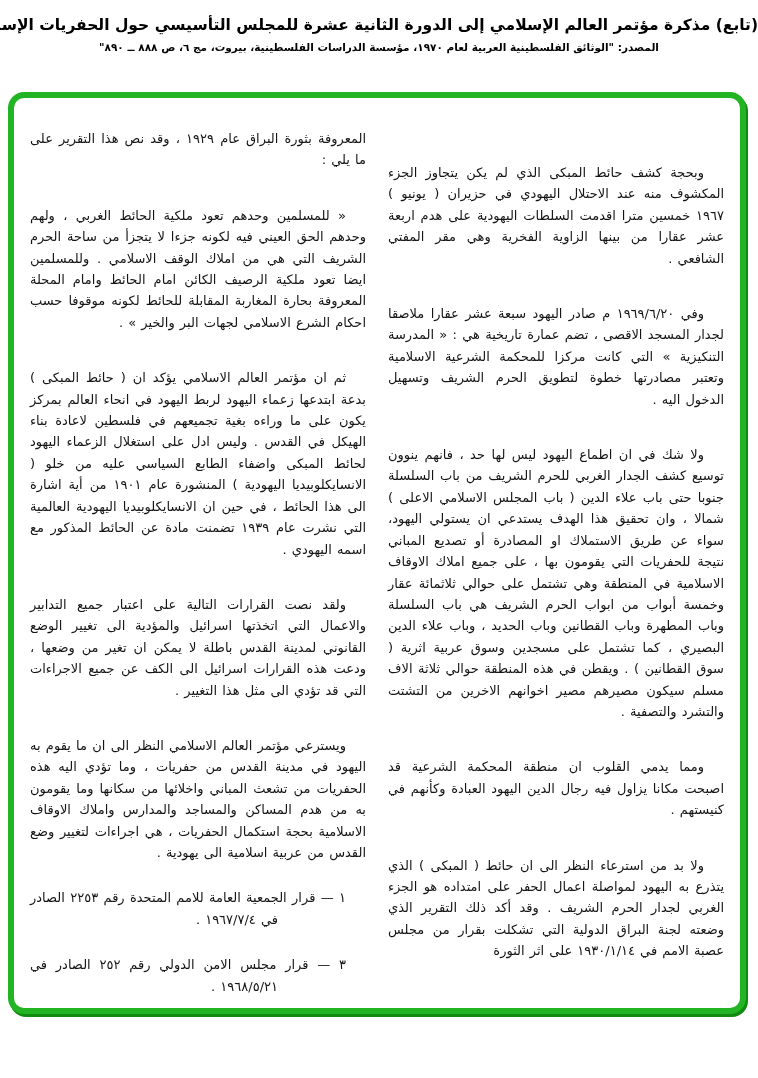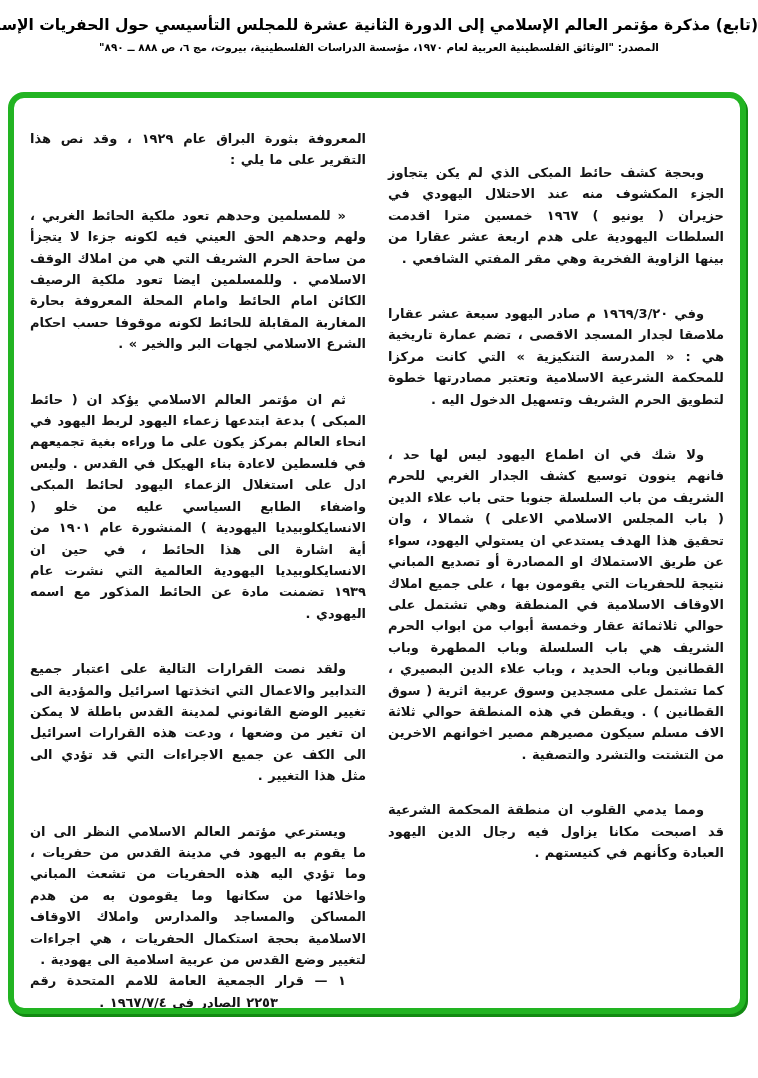--- a/index.html
+++ b/index.html
@@ -43,50 +43,52 @@
     display:flex;direction:rtl;
     gap:22px;
     padding:30px 16px 0 16px;
     box-sizing:border-box;height:100%;
   }
   .col{flex:1;min-width:0;}
   .col p{
     margin:0;
     font-size:13px;
     line-height:21.4px;
-    font-weight:bold;
+    font-weight:normal;
     text-align:justify;
     direction:rtl;
     color:var(--ink);
     word-spacing:1px;
   }
   .col p.indent{text-indent:20px;margin-top:34px;}
   .col p.item{
     padding-right:88px;
     text-indent:-68px;
+    margin-top:24px;
   }
 </style>
 </head>
 <body>
 
 <div class="page">
 
   <div class="header">
     <p class="doc-title">(تابع) مذكرة مؤتمر العالم الإسلامي إلى الدورة الثانية عشرة للمجلس التأسيسي حول الحفريات الإسرائيلية في القدس</p>
     <p class="doc-source">المصدر: "الوثائق الفلسطينية العربية لعام ١٩٧٠، مؤسسة الدراسات الفلسطينية، بيروت، مج ٦، ص ٨٨٨ ــ ٨٩٠"</p>
   </div>
 
   <div class="frame">
     <div class="cols">
 
       <div class="col">
         <p class="indent">وبحجة كشف حائط المبكى الذي لم يكن يتجاوز الجزء المكشوف منه عند الاحتلال اليهودي في حزيران ( يونيو ) ١٩٦٧ خمسين مترا اقدمت السلطات اليهودية على هدم اربعة عشر عقارا من بينها الزاوية الفخرية وهي مقر المفتي الشافعي .</p>
-        <p class="indent">وفي ١٩٦٩/3/٢٠ م صادر اليهود سبعة عشر عقارا ملاصقا لجدار المسجد الاقصى ، تضم عمارة تاريخية هي : « المدرسة التنكيزية » التي كانت مركزا للمحكمة الشرعية الاسلامية وتعتبر مصادرتها خطوة لتطويق الحرم الشريف وتسهيل الدخول اليه .</p>
+        <p class="indent">وفي ١٩٦٩/٦/٢٠ م صادر اليهود سبعة عشر عقارا ملاصقا لجدار المسجد الاقصى ، تضم عمارة تاريخية هي : « المدرسة التنكيزية » التي كانت مركزا للمحكمة الشرعية الاسلامية وتعتبر مصادرتها خطوة لتطويق الحرم الشريف وتسهيل الدخول اليه .</p>
         <p class="indent">ولا شك في ان اطماع اليهود ليس لها حد ، فانهم ينوون توسيع كشف الجدار الغربي للحرم الشريف من باب السلسلة جنوبا حتى باب علاء الدين ( باب المجلس الاسلامي الاعلى ) شمالا ، وان تحقيق هذا الهدف يستدعي ان يستولي اليهود، سواء عن طريق الاستملاك او المصادرة أو تصديع المباني نتيجة للحفريات التي يقومون بها ، على جميع املاك الاوقاف الاسلامية في المنطقة وهي تشتمل على حوالي ثلاثمائة عقار وخمسة أبواب من ابواب الحرم الشريف هي باب السلسلة وباب المطهرة وباب القطانين وباب الحديد ، وباب علاء الدين البصيري ، كما تشتمل على مسجدين وسوق عربية اثرية ( سوق القطانين ) . ويقطن في هذه المنطقة حوالي ثلاثة الاف مسلم سيكون مصيرهم مصير اخوانهم الاخرين من التشتت والتشرد والتصفية .</p>
         <p class="indent">ومما يدمي القلوب ان منطقة المحكمة الشرعية قد اصبحت مكانا يزاول فيه رجال الدين اليهود العبادة وكأنهم في كنيستهم .</p>
+        <p class="indent">ولا بد من استرعاء النظر الى ان حائط ( المبكى ) الذي يتذرع به اليهود لمواصلة اعمال الحفر على امتداده هو الجزء الغربي لجدار الحرم الشريف . وقد أكد ذلك التقرير الذي وضعته لجنة البراق الدولية التي تشكلت بقرار من مجلس عصبة الامم في ١٩٣٠/١/١٤ على اثر الثورة</p>
       </div>
 
       <div class="col">
         <p>المعروفة بثورة البراق عام ١٩٢٩ ، وقد نص هذا التقرير على ما يلي :</p>
         <p class="indent">« للمسلمين وحدهم تعود ملكية الحائط الغربي ، ولهم وحدهم الحق العيني فيه لكونه جزءا لا يتجزأ من ساحة الحرم الشريف التي هي من املاك الوقف الاسلامي . وللمسلمين ايضا تعود ملكية الرصيف الكائن امام الحائط وامام المحلة المعروفة بحارة المغاربة المقابلة للحائط لكونه موقوفا حسب احكام الشرع الاسلامي لجهات البر والخير » .</p>
         <p class="indent">ثم ان مؤتمر العالم الاسلامي يؤكد ان ( حائط المبكى ) بدعة ابتدعها زعماء اليهود لربط اليهود في انحاء العالم بمركز يكون على ما وراءه بغية تجميعهم في فلسطين لاعادة بناء الهيكل في القدس . وليس ادل على استغلال الزعماء اليهود لحائط المبكى واضفاء الطابع السياسي عليه من خلو ( الانسايكلوبيديا اليهودية ) المنشورة عام ١٩٠١ من أية اشارة الى هذا الحائط ، في حين ان الانسايكلوبيديا اليهودية العالمية التي نشرت عام ١٩٣٩ تضمنت مادة عن الحائط المذكور مع اسمه اليهودي .</p>
         <p class="indent">ولقد نصت القرارات التالية على اعتبار جميع التدابير والاعمال التي اتخذتها اسرائيل والمؤدية الى تغيير الوضع القانوني لمدينة القدس باطلة لا يمكن ان تغير من وضعها ، ودعت هذه القرارات اسرائيل الى الكف عن جميع الاجراءات التي قد تؤدي الى مثل هذا التغيير .</p>
         <p class="indent">ويسترعي مؤتمر العالم الاسلامي النظر الى ان ما يقوم به اليهود في مدينة القدس من حفريات ، وما تؤدي اليه هذه الحفريات من تشعث المباني واخلائها من سكانها وما يقومون به من هدم المساكن والمساجد والمدارس واملاك الاوقاف الاسلامية بحجة استكمال الحفريات ، هي اجراءات لتغيير وضع القدس من عربية اسلامية الى يهودية .</p>
         <p class="item">١ — قرار الجمعية العامة للامم المتحدة رقم ٢٢٥٣ الصادر في ١٩٦٧/٧/٤ .</p>
         <p class="item">٣ — قرار مجلس الامن الدولي رقم ٢٥٢ الصادر في ١٩٦٨/٥/٢١ .</p>

